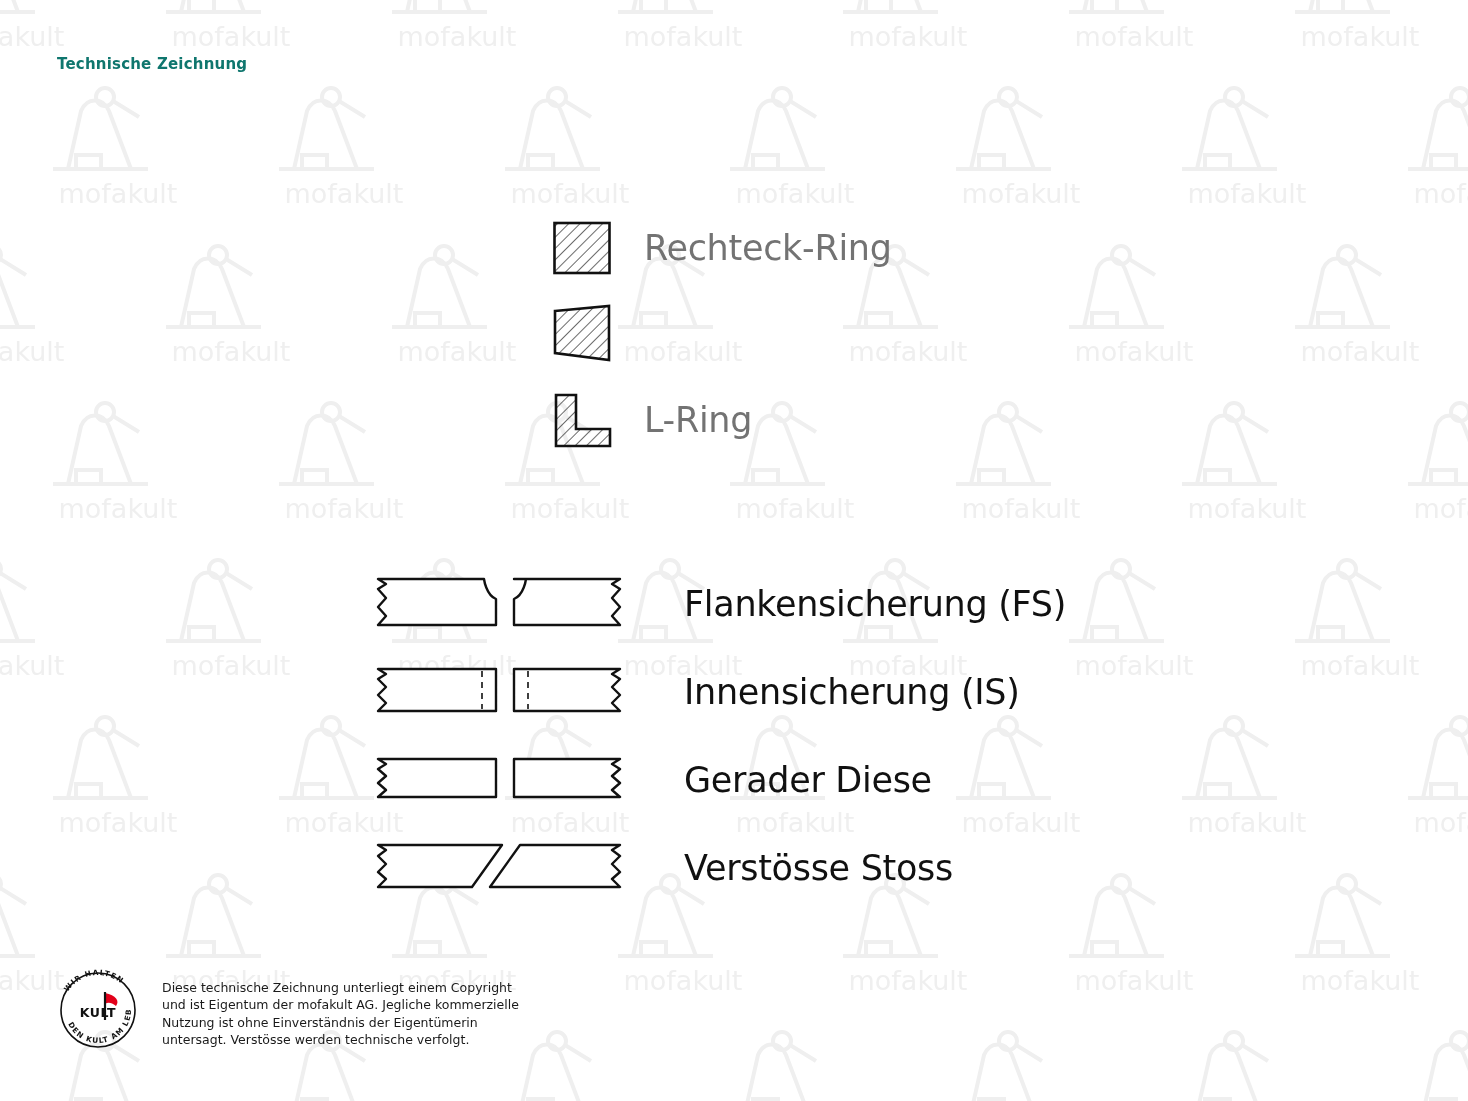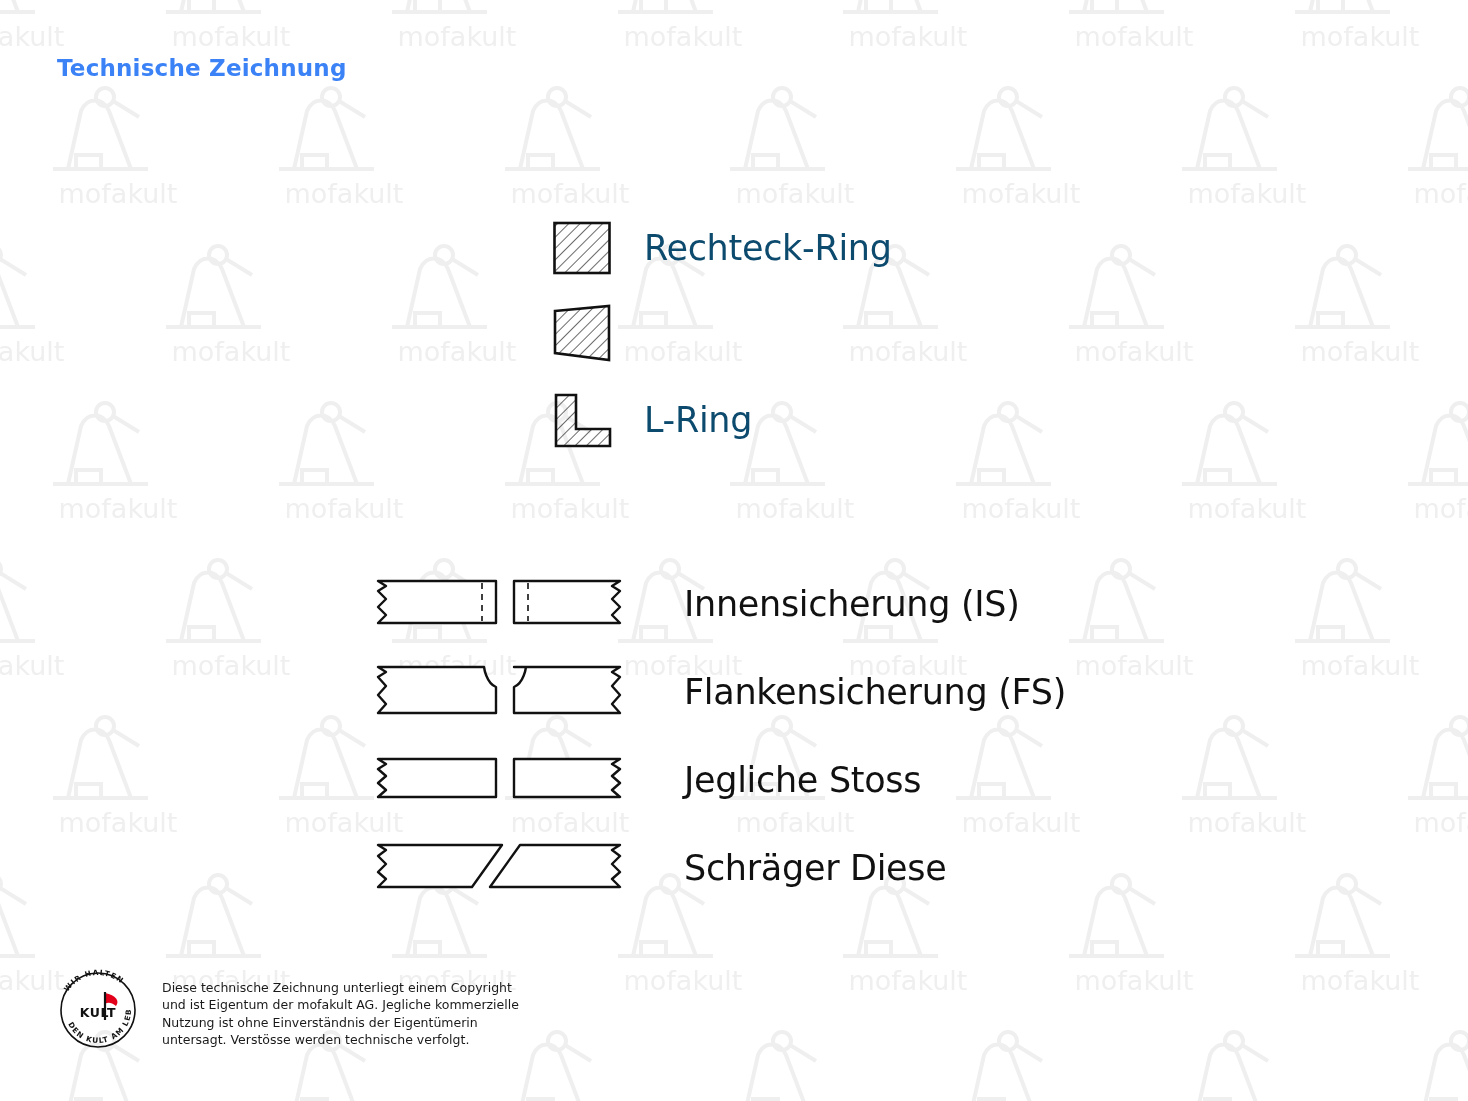--- a/index.html
+++ b/index.html
@@ -35,23 +35,23 @@
     position: absolute;
     inset: 0;
     z-index: 2;
   }
 
   #page-title {
     position: absolute;
     left: 57px;
     top: 55px;
     font-family: "DejaVu Sans", sans-serif;
-    font-size: 23px;
+    font-size: 15px;
     font-weight: bold;
-    color: #3b82f6;
+    color: #0f766e;
     letter-spacing: 0.2px;
   }
 
   
   #ring-legend {
     position: absolute;
     left: 552px;
     top: 205px;
   }
   .ring-row {
@@ -64,21 +64,21 @@
     flex: 0 0 72px;
     display: flex;
     align-items: center;
     justify-content: flex-start;
   }
   .ring-label {
     margin-left: 20px;
     font-family: "DejaVu Sans", sans-serif;
     font-size: 35px;
     font-weight: 500;
-    color: #0c4a6e;
+    color: #737373;
     white-space: nowrap;
     letter-spacing: -0.3px;
   }
 
   
   #joint-legend {
     position: absolute;
     left: 374px;
     top: 560px;
   }
@@ -840,59 +840,59 @@
       <div class="ring-label">L-Ring</div>
     </div>
 
   </div>
 
   <div id="joint-legend">
 
     <div class="joint-row">
       <div class="joint-glyph">
         <svg width="258" height="66" viewBox="0 0 258 66">
+
+          <path d="M4 10 L110 10 C110 10 112 26 122 30 L122 56 L4 56 L12 47 L4 38 L12 29 L4 20 L12 15 Z" fill="#ffffff" stroke="#111111" stroke-width="2.4" stroke-linejoin="round"></path>
+
+          <path d="M140 10 L246 10 L238 15 L246 20 L238 29 L246 38 L238 47 L246 56 L140 56 L140 30 C150 26 152 10 152 10 Z" fill="#ffffff" stroke="#111111" stroke-width="2.4" stroke-linejoin="round"></path>
+        </svg>
+      </div>
+      <div class="joint-label">Flankensicherung (FS)</div>
+    </div>
+
+    <div class="joint-row">
+      <div class="joint-glyph">
+        <svg width="258" height="66" viewBox="0 0 258 66">
           <path d="M4 12 L122 12 L122 54 L4 54 L12 46 L4 38 L12 30 L4 22 L12 17 Z" fill="#ffffff" stroke="#111111" stroke-width="2.4" stroke-linejoin="round"></path>
           <line x1="108" y1="14" x2="108" y2="52" stroke="#111111" stroke-width="1.6" stroke-dasharray="6 5"></line>
           <path d="M140 12 L246 12 L238 17 L246 22 L238 30 L246 38 L238 46 L246 54 L140 54 Z" fill="#ffffff" stroke="#111111" stroke-width="2.4" stroke-linejoin="round"></path>
           <line x1="154" y1="14" x2="154" y2="52" stroke="#111111" stroke-width="1.6" stroke-dasharray="6 5"></line>
         </svg>
       </div>
       <div class="joint-label">Innensicherung (IS)</div>
     </div>
 
     <div class="joint-row">
       <div class="joint-glyph">
         <svg width="258" height="66" viewBox="0 0 258 66">
-
-          <path d="M4 10 L110 10 C110 10 112 26 122 30 L122 56 L4 56 L12 47 L4 38 L12 29 L4 20 L12 15 Z" fill="#ffffff" stroke="#111111" stroke-width="2.4" stroke-linejoin="round"></path>
-
-          <path d="M140 10 L246 10 L238 15 L246 20 L238 29 L246 38 L238 47 L246 56 L140 56 L140 30 C150 26 152 10 152 10 Z" fill="#ffffff" stroke="#111111" stroke-width="2.4" stroke-linejoin="round"></path>
-        </svg>
-      </div>
-      <div class="joint-label">Flankensicherung (FS)</div>
-    </div>
-
-    <div class="joint-row">
-      <div class="joint-glyph">
-        <svg width="258" height="66" viewBox="0 0 258 66">
           <path d="M4 14 L122 14 L122 52 L4 52 L12 45 L4 38 L12 31 L4 24 L12 19 Z" fill="#ffffff" stroke="#111111" stroke-width="2.4" stroke-linejoin="round"></path>
           <path d="M140 14 L246 14 L238 19 L246 24 L238 31 L246 38 L238 45 L246 52 L140 52 Z" fill="#ffffff" stroke="#111111" stroke-width="2.4" stroke-linejoin="round"></path>
         </svg>
       </div>
-      <div class="joint-label">Jegliche Stoss</div>
+      <div class="joint-label">Gerader Diese</div>
     </div>
 
     <div class="joint-row">
       <div class="joint-glyph">
         <svg width="258" height="66" viewBox="0 0 258 66">
           <path d="M4 12 L128 12 L98 54 L4 54 L12 46 L4 39 L12 31 L4 23 L12 17 Z" fill="#ffffff" stroke="#111111" stroke-width="2.4" stroke-linejoin="round"></path>
           <path d="M146 12 L246 12 L238 17 L246 23 L238 31 L246 39 L238 46 L246 54 L116 54 Z" fill="#ffffff" stroke="#111111" stroke-width="2.4" stroke-linejoin="round"></path>
         </svg>
       </div>
-      <div class="joint-label">Schräger Diese</div>
+      <div class="joint-label">Verstösse Stoss</div>
     </div>
 
   </div>
 
   <div id="footer">
     <div id="kult-stamp">
       <svg width="96" height="96" viewBox="0 0 96 96">
         <defs>
           <path id="arcTop" d="M 13 48 A 35 35 0 0 1 83 48"></path>
           <path id="arcBottom" d="M 15 48 A 33 33 0 0 0 81 48"></path>

